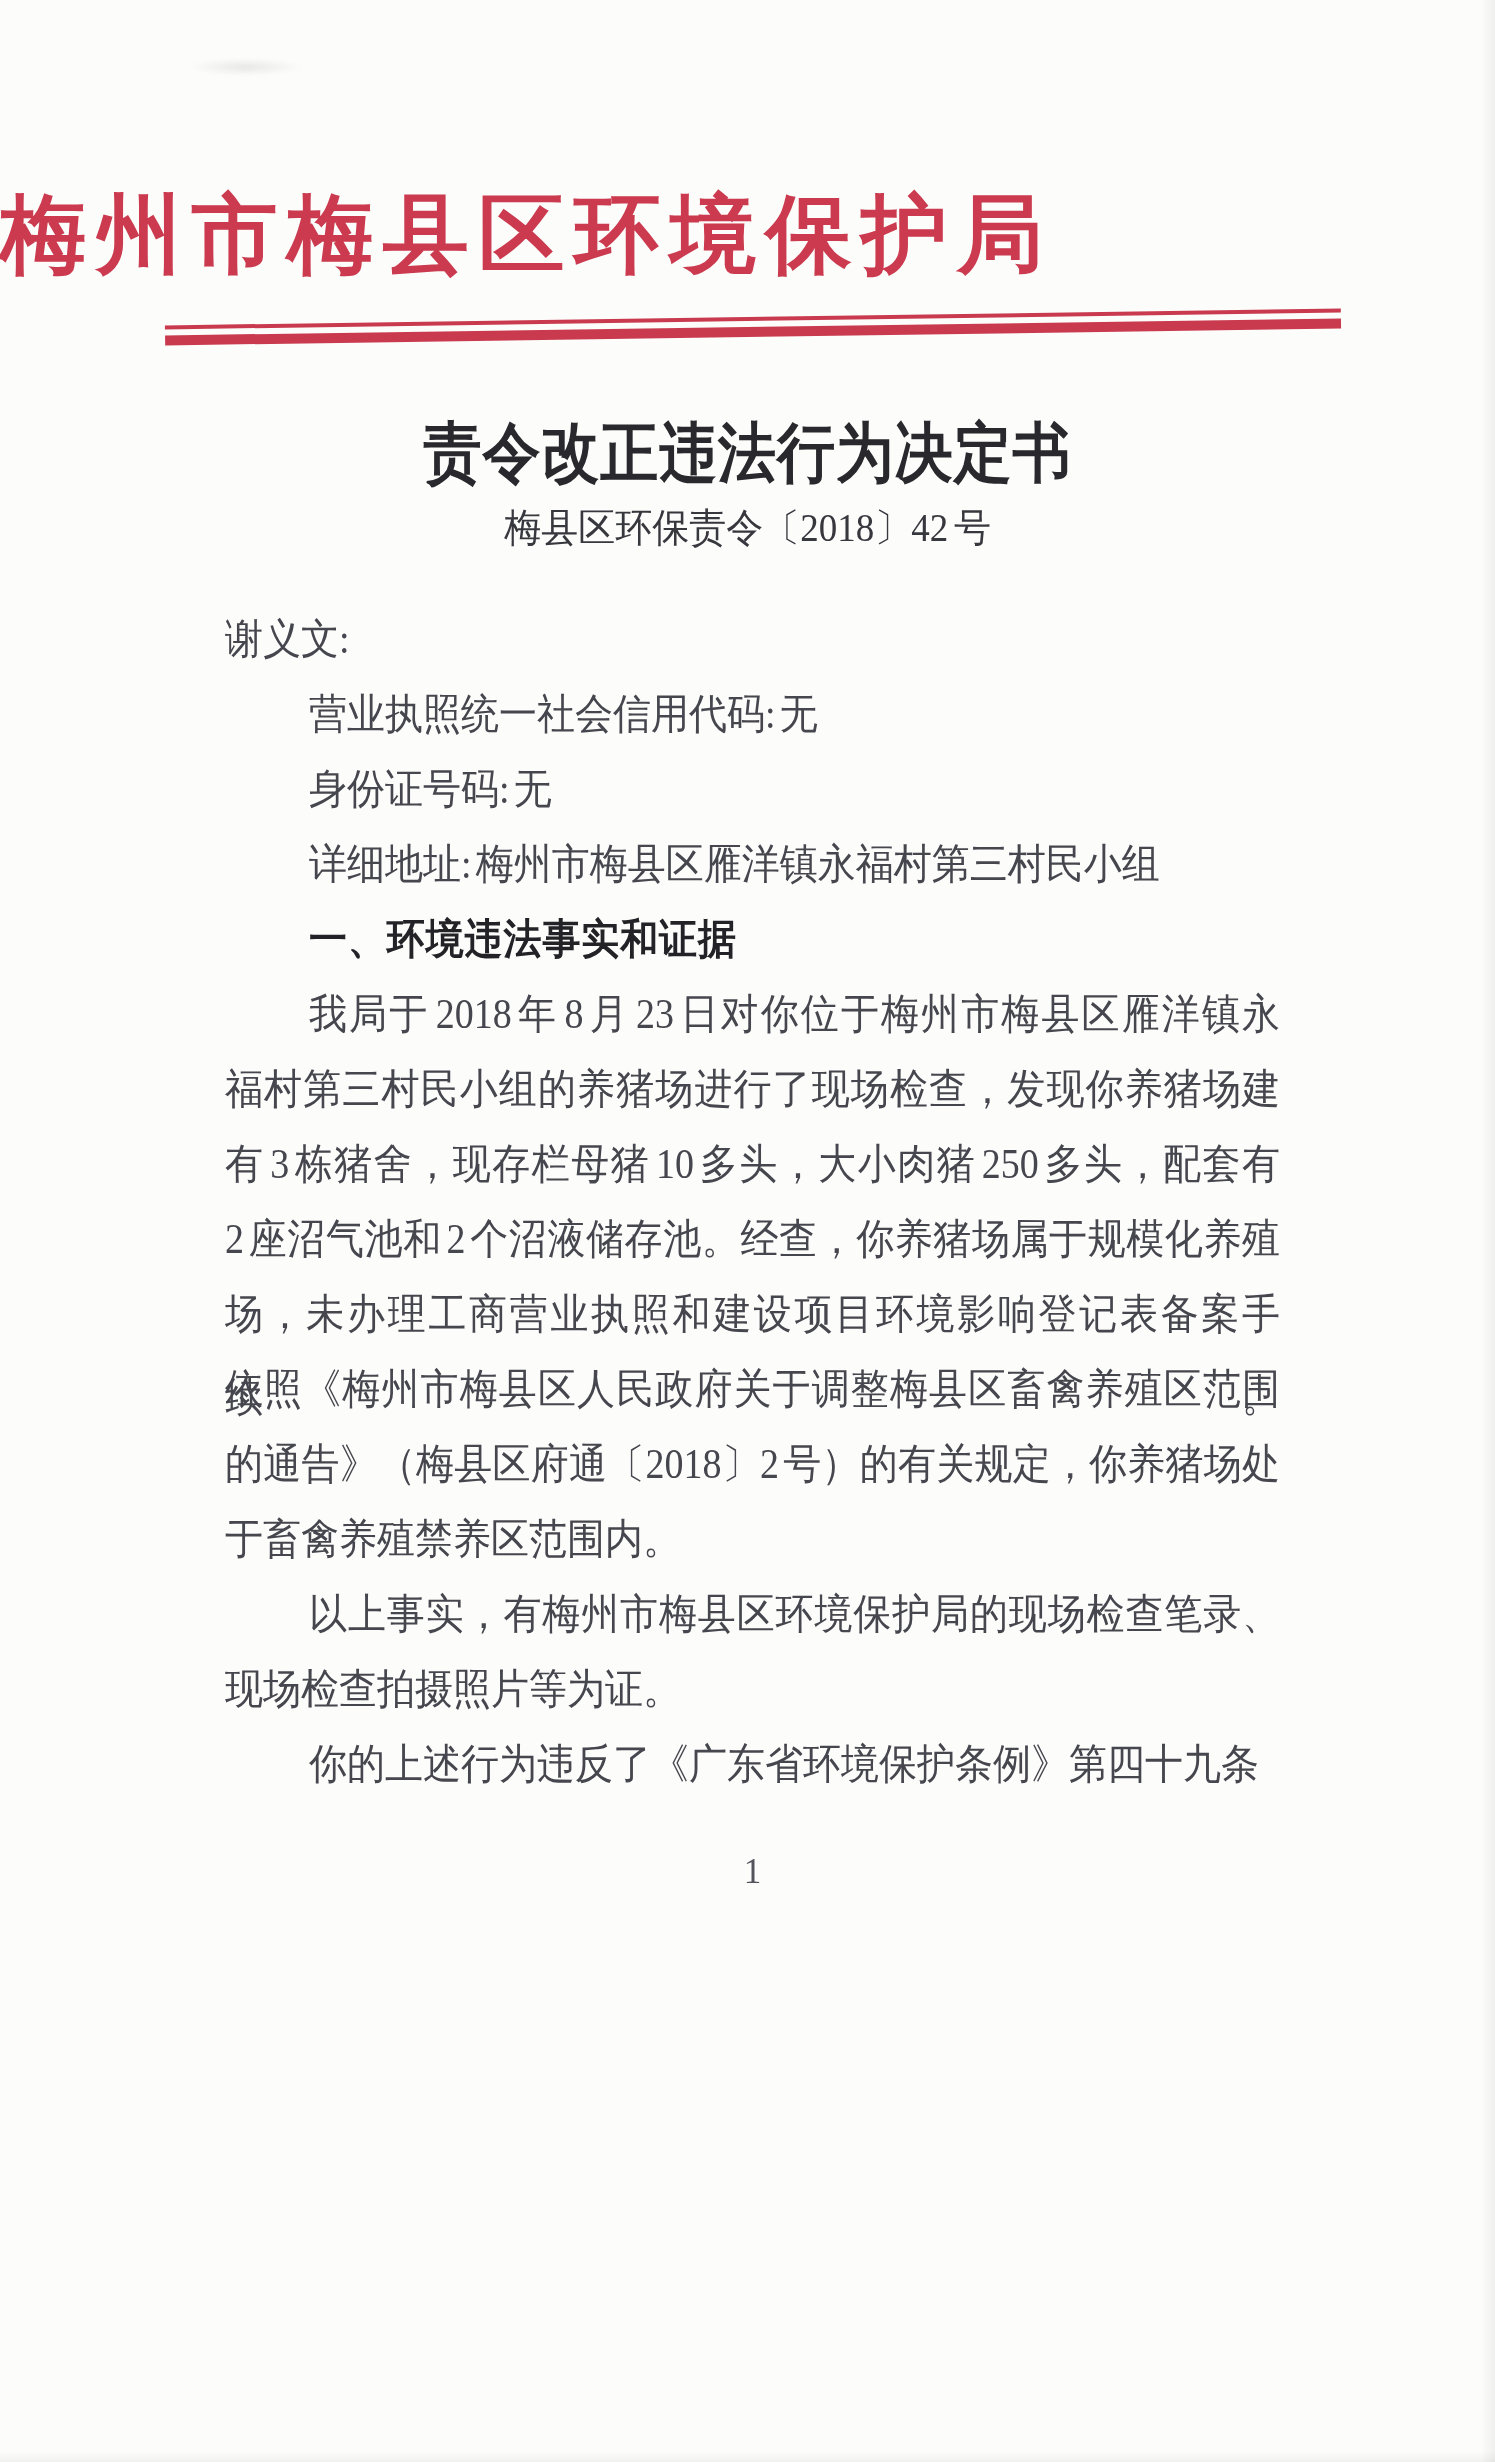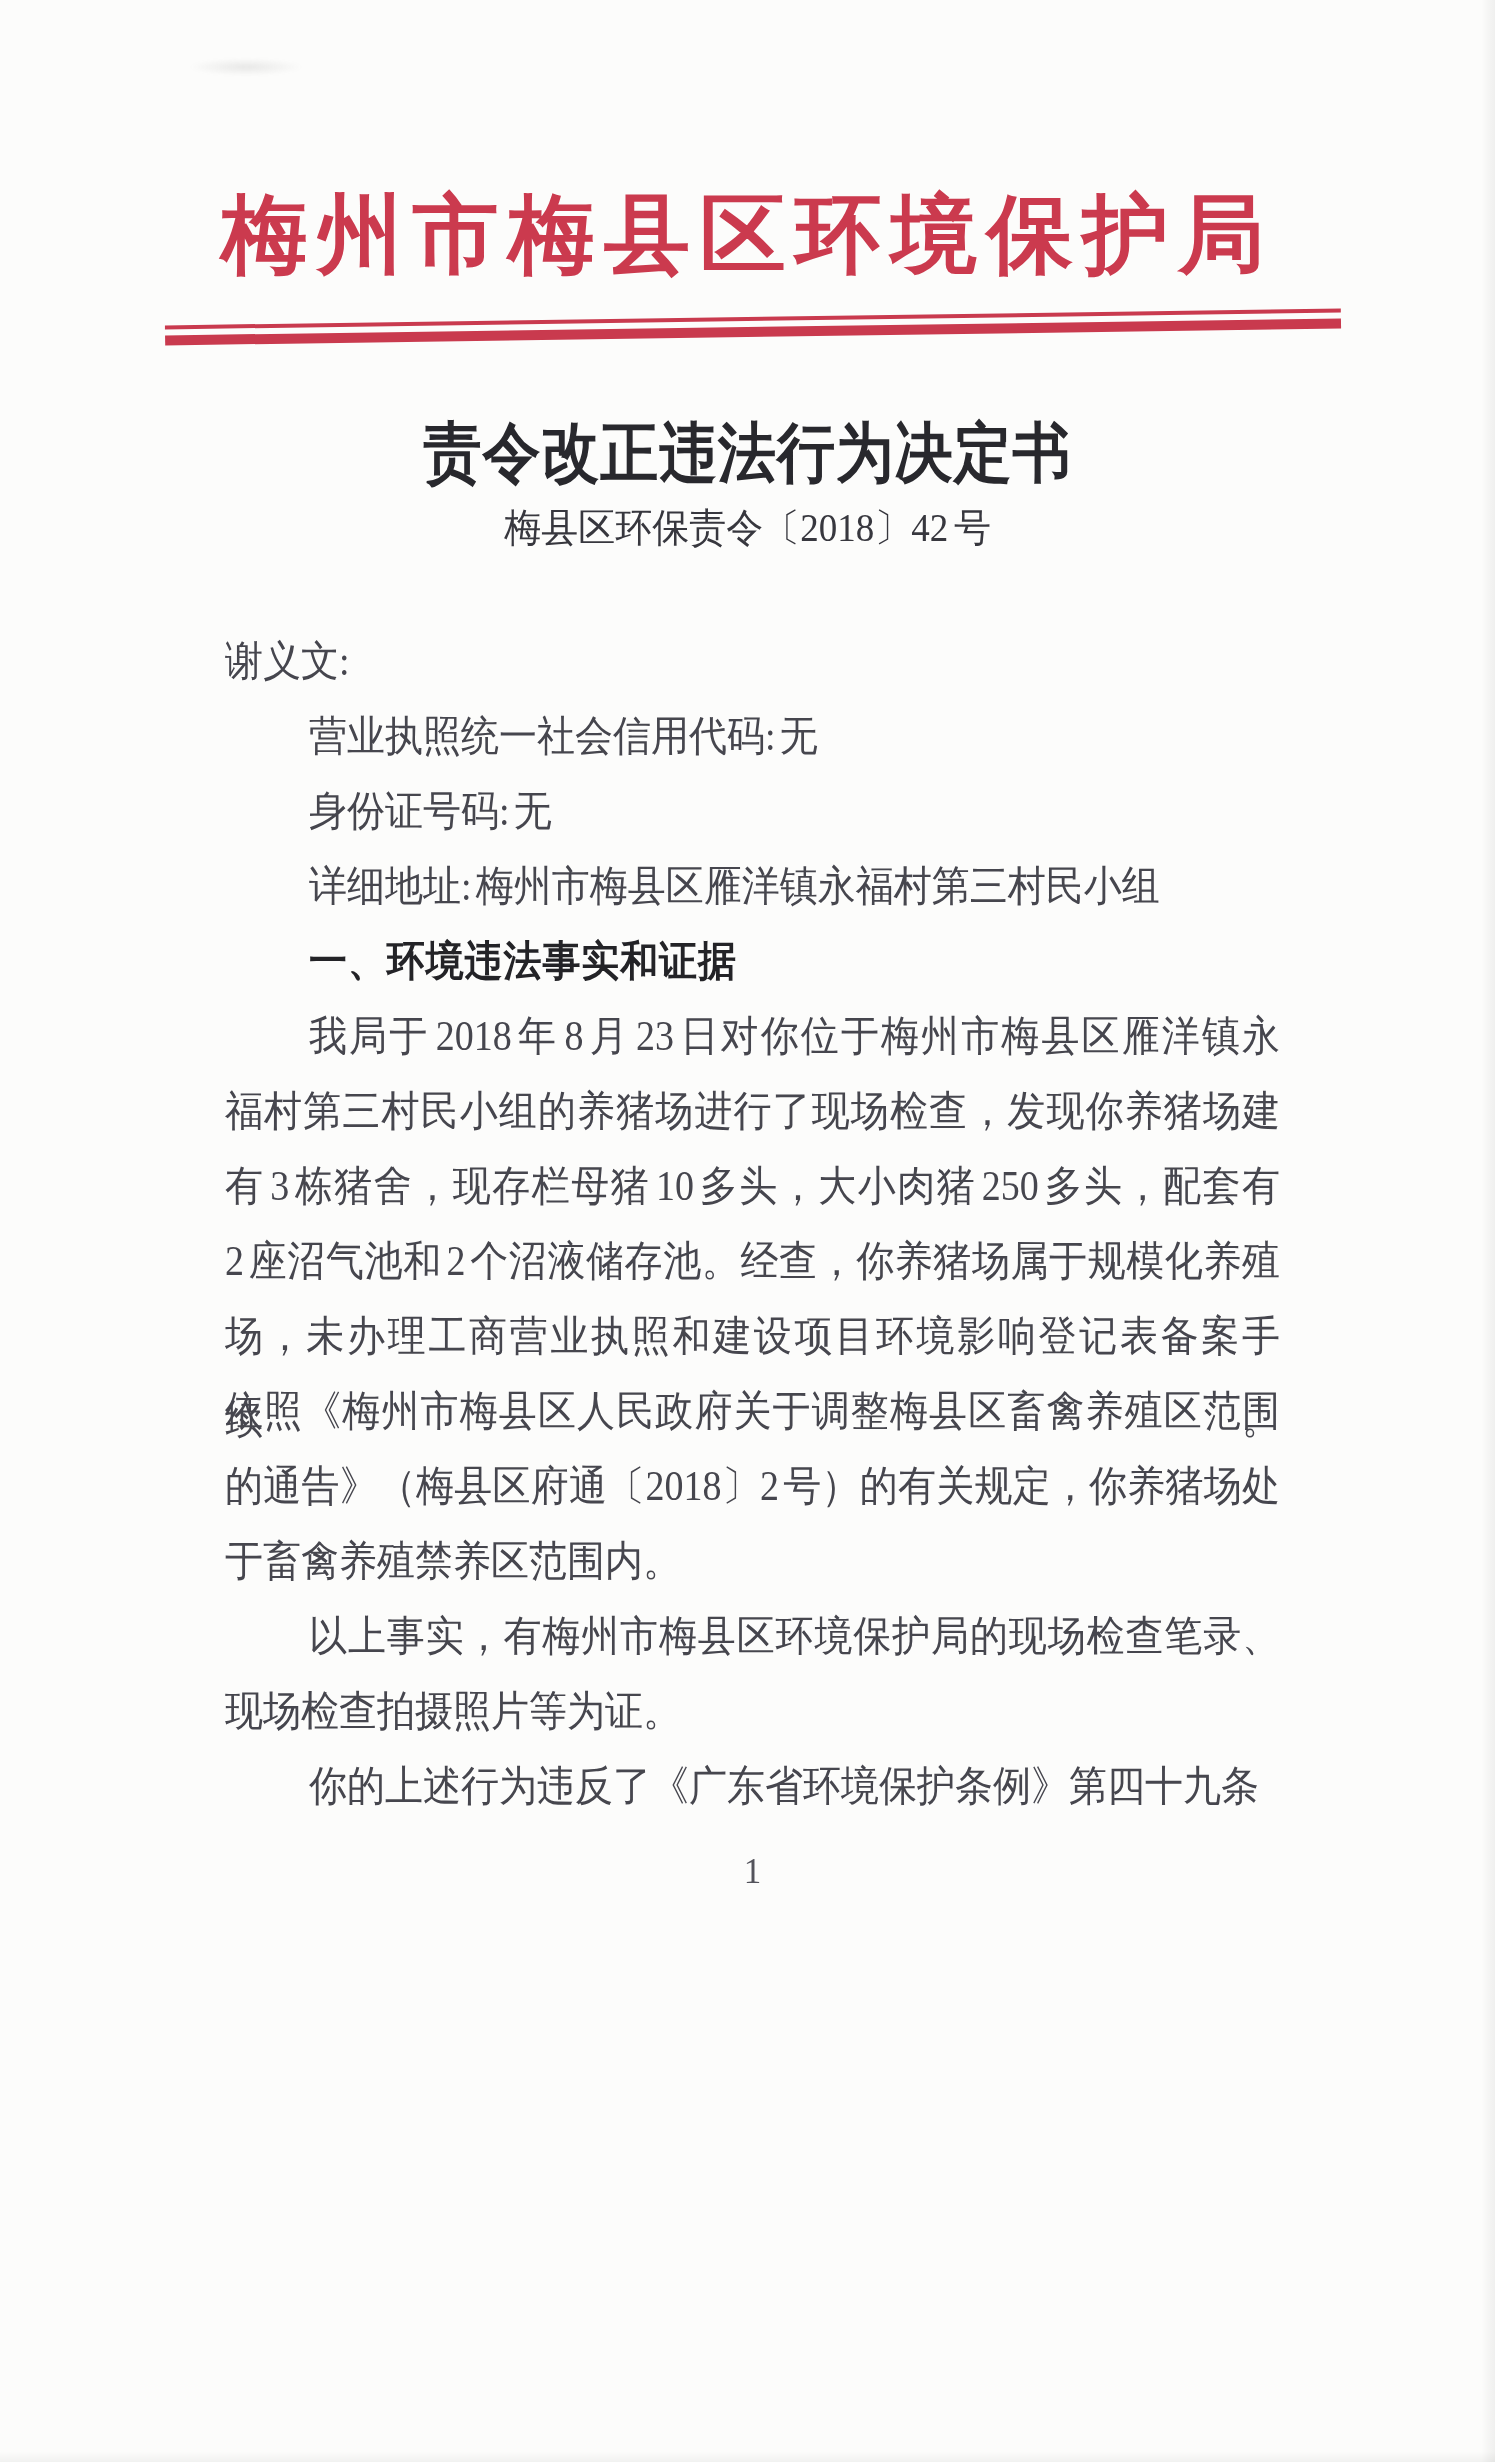--- a/index.html
+++ b/index.html
@@ -20,21 +20,21 @@
     position:absolute;right:0;top:0;width:14px;height:100%;
     background:linear-gradient(to right, rgba(0,0,0,0), rgba(0,0,0,0.05));
   }
   .edge-bottom{
     position:absolute;left:0;bottom:0;width:100%;height:10.6px;
     background:linear-gradient(to bottom, rgba(0,0,0,0), rgba(0,0,0,0.045));
   }
   
   .agency{
     position:absolute;left:0;top:188px;width:100%;height:95px;
-    line-height:95px;text-align:center;
+    line-height:95px;text-align:left;
     font-size:86px;font-weight:bold;letter-spacing:9.7px;
     color:var(--header-red,#cb3a4e);
     white-space:nowrap;
   }
   
   .rule{
     position:absolute;left:165px;top:317px;width:1176px;
     transform:rotate(-0.82deg);transform-origin:center center;
   }
   .rule .thin{height:4.4px;background:var(--rule-red,#c93a4e);margin-bottom:5.3px;}
@@ -48,21 +48,21 @@
     transform:scaleY(1.12);
   }
   .doc-number{
     position:absolute;left:0;top:491px;width:100%;height:74px;
     line-height:74px;text-align:center;
     font-size:37px;color:#37373e;word-spacing:-3.5px;
     transform:scaleY(1.06);
   }
   
   .body-text{
-    position:absolute;left:225px;top:624px;width:1055px;
+    position:absolute;left:225px;top:602px;width:1055px;
   }
   .row{
     height:75px;line-height:75px;
     font-size:38px;color:var(--body-text,#46464e);
     word-spacing:-5.3px;white-space:nowrap;
     transform:scaleY(1.10);
   }
   .row.just{text-align:justify;text-align-last:justify;white-space:normal;}
   .row.ind{padding-left:84px;}
   .row.bold{

